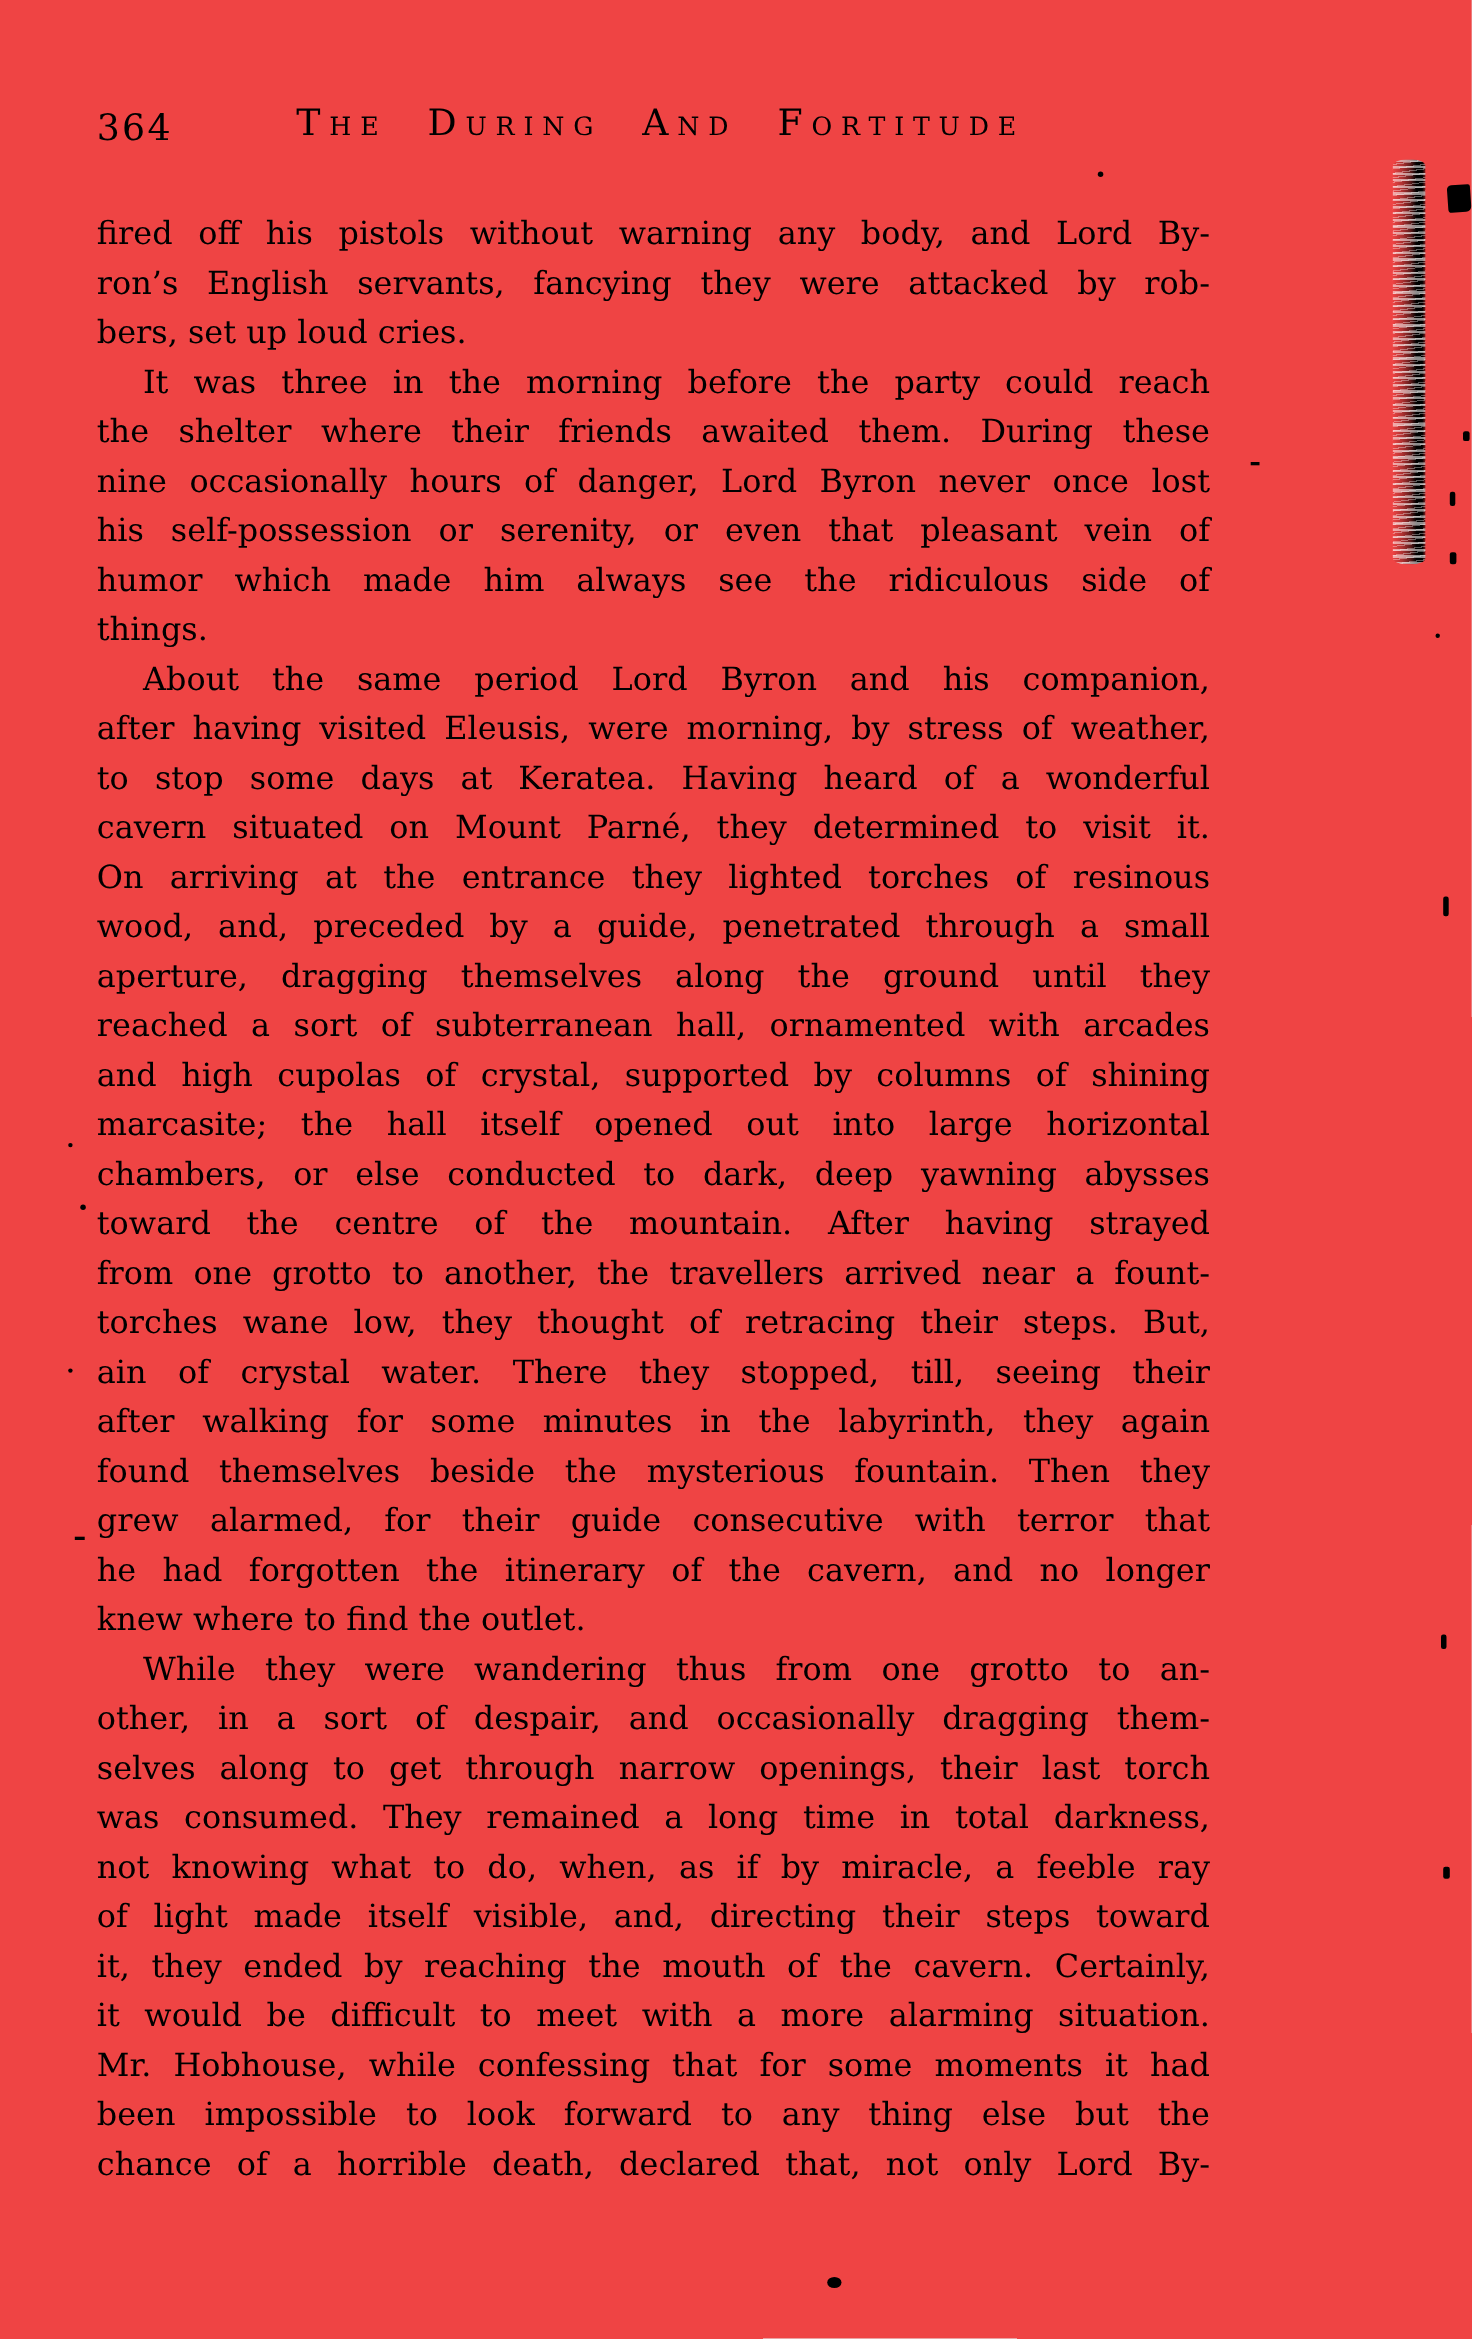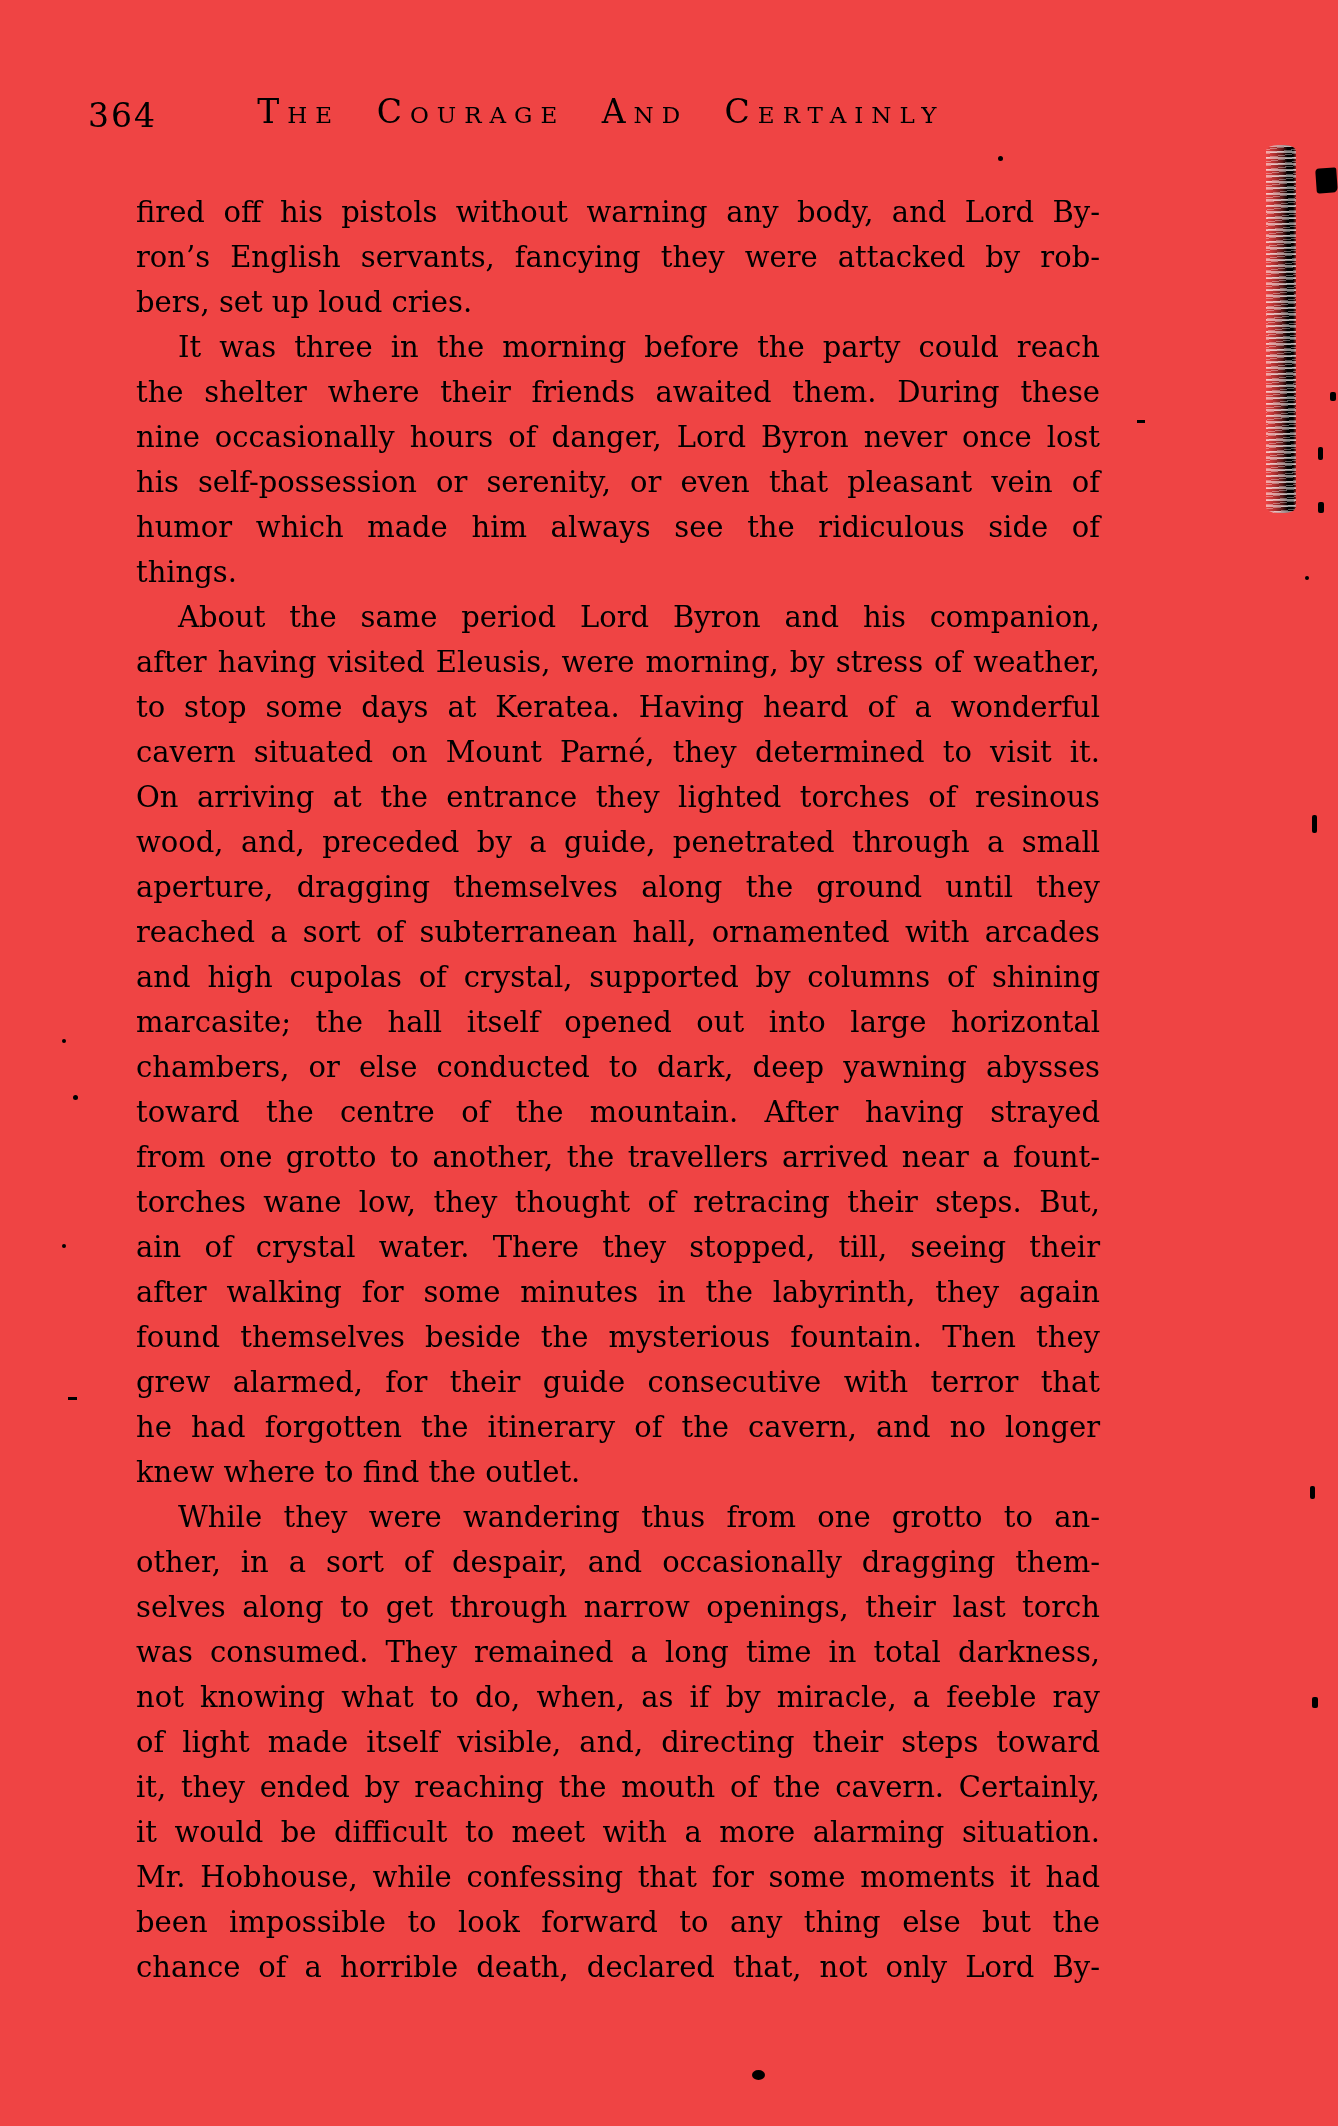--- a/index.html
+++ b/index.html
@@ -30,21 +30,20 @@
     position:absolute;left:88px;top:190px;width:1012px;
     font-size:29px;line-height:45px;
   }
   .line{
     text-align:justify;
     -moz-text-align-last:auto;
     text-align-last:auto;
     height:45px;
     overflow:visible;
     white-space:normal;
-    margin-left:48px;
   }
   .line.just{
     -moz-text-align-last:justify;
     text-align-last:justify;
   }
   .line.indent{ text-indent:42px; }
   .it{ }
 
   
   .artifact{ position:absolute; }
@@ -67,21 +66,21 @@
     background:#000;border-radius:50%;
   }
 </style>
 </head>
 <body>
 
 <div class="page">
 
   <div class="header">
     <span class="page-number">364</span>
-    <span class="running-title">The Courage And Certainly</span>
+    <span class="running-title">The During And Fortitude</span>
   </div>
 
   <div class="text-block">
       <div class="line just"><span>fired off his pistols without warning any body, and Lord By-</span></div>
       <div class="line just"><span>ron’s English servants, fancying they were attacked by rob-</span></div>
       <div class="line"><span>bers, set up loud cries.</span></div>
       <div class="line indent just"><span>It was three in the morning before the party could reach</span></div>
       <div class="line just"><span>the shelter where their friends awaited them. During these</span></div>
       <div class="line just"><span>nine occasionally hours of danger, Lord Byron never once lost</span></div>
       <div class="line just"><span>his self-possession or serenity, or even that pleasant vein of</span></div>

